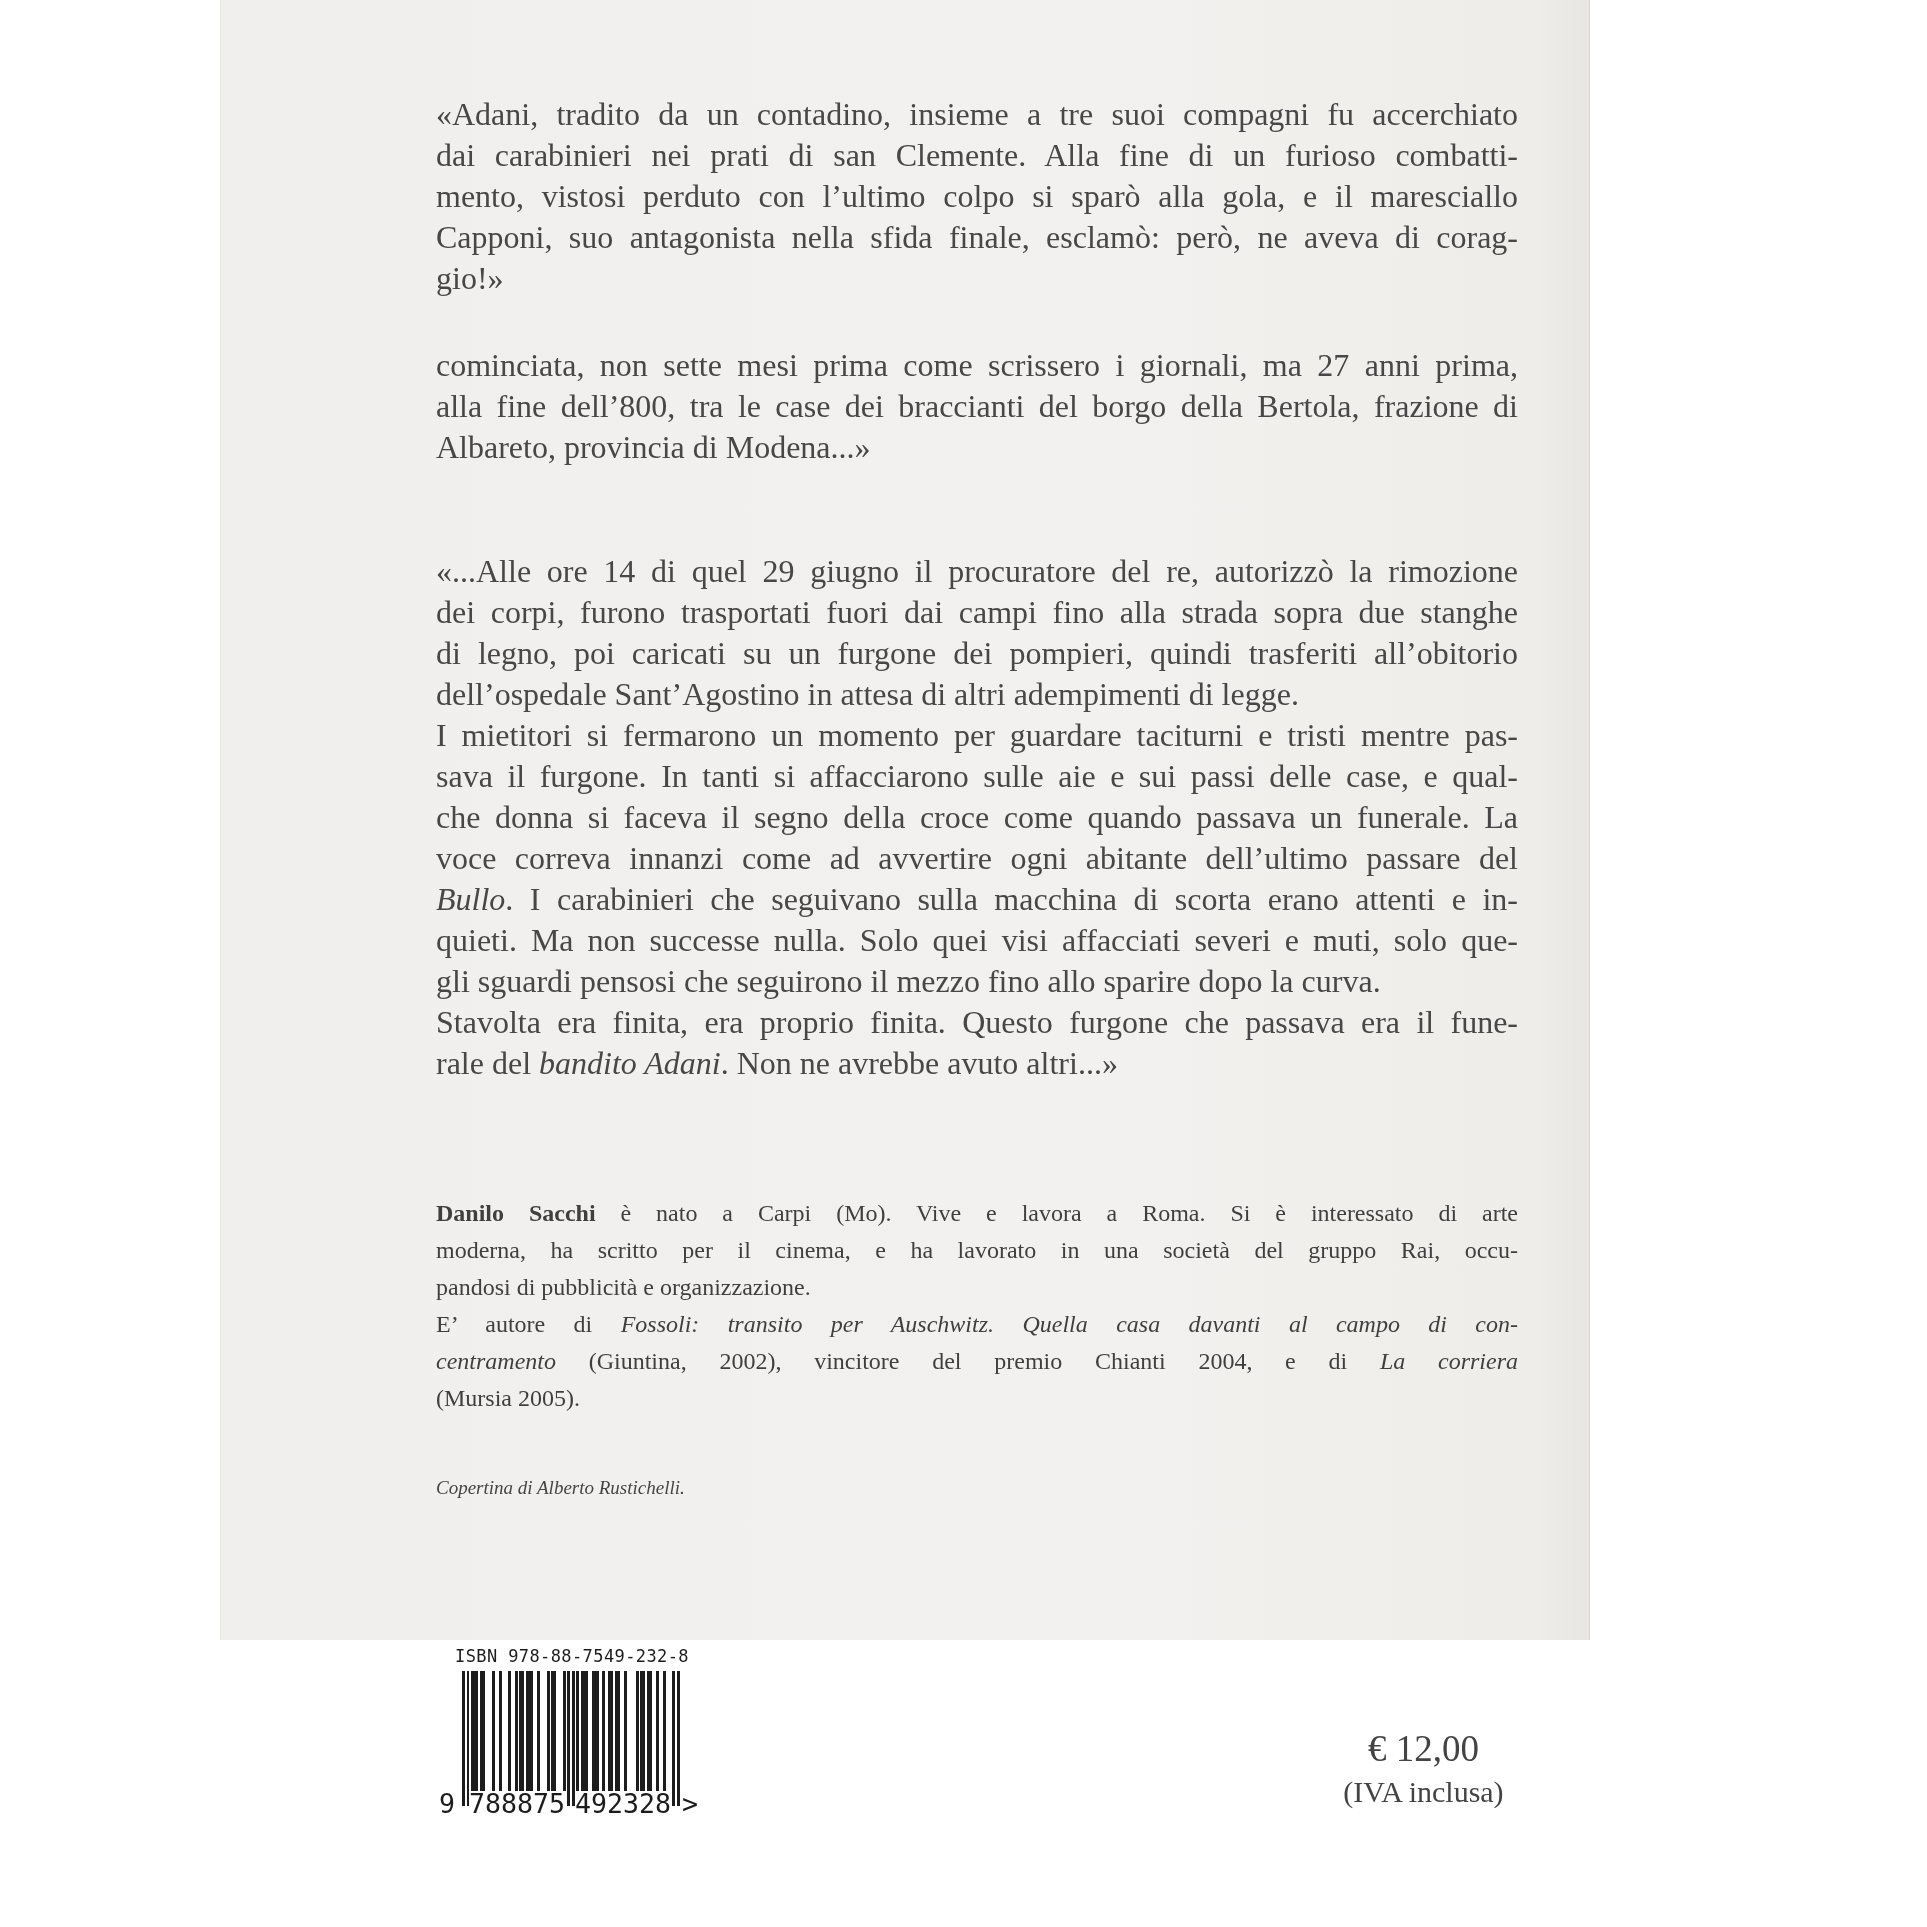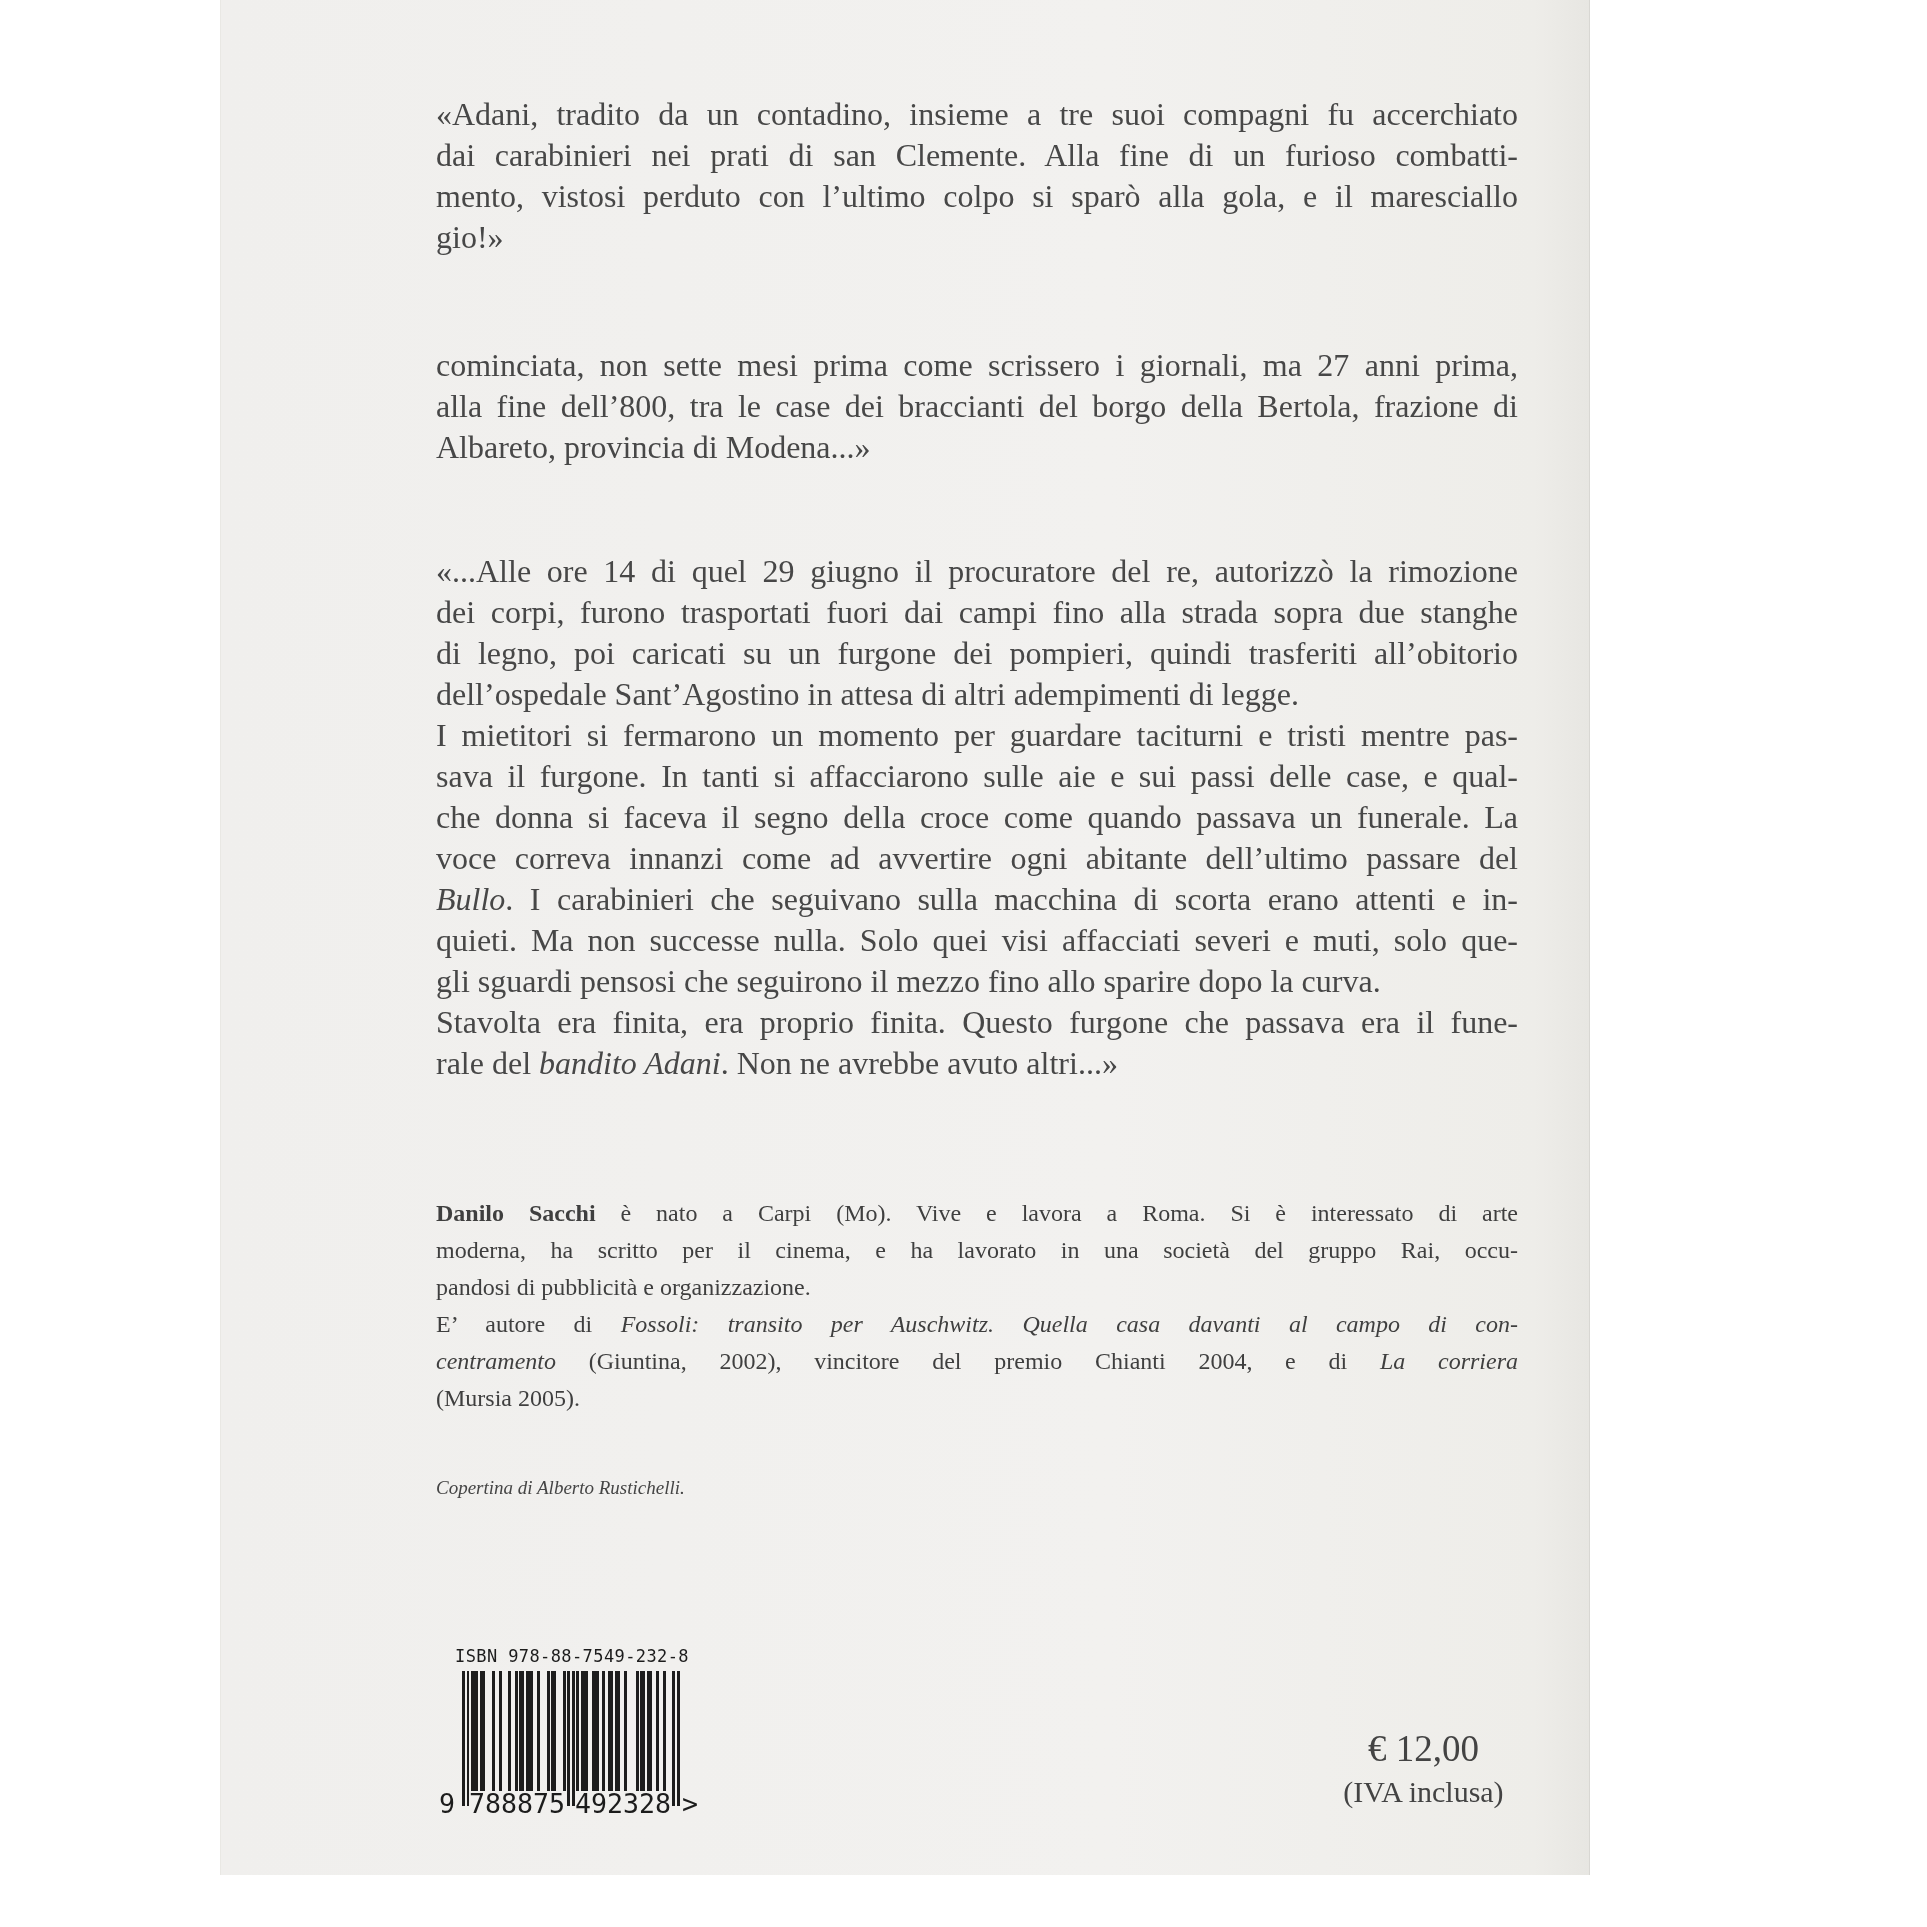--- a/index.html
+++ b/index.html
@@ -1,18 +1,18 @@
 <!DOCTYPE html>
 <html style="font-size:14px"><head>
 <meta charset="utf-8">
 <style>
   html,body{margin:0;padding:0;background:#ffffff;}
   .canvas{position:relative;width:1928px;height:1928px;background:#ffffff;overflow:hidden;
           font-family:"Liberation Serif","DejaVu Serif",serif;}
-  .book{position:absolute;left:220px;top:0;width:1368px;height:1875px;
+  .book{position:absolute;left:220px;top:0;width:1368px;height:1640px;
         background:linear-gradient(90deg,#f0efed 0%,#f2f1ef 65%,#eeede9 96%,#e7e6e2 100%);
         border-left:0.9px solid #e9e8e4;border-right:1.8px solid #d8d7d3;}
   .tblock{position:absolute;left:215px;width:1082px;}
   .q{font-size:32px;line-height:41px;color:#474747;}
   .q1{top:94px;} .q2{top:345px;} .q3{top:551px;}
   .bio{top:1195px;font-size:24px;line-height:37px;color:#3f3f3f;}
   .credit{top:1469px;font-size:19px;line-height:37px;color:#454545;}
   .tline{text-align:justify;text-align-last:justify;white-space:normal;}
   .tline.end{text-align-last:left;}
   .it{font-style:italic;}
@@ -35,20 +35,21 @@
 </head>
 <body>
 
 <div class="canvas">
   <div class="book">
 
     <div class="tblock q q1">
         <div class="tline"><span>«Adani, tradito da un contadino, insieme a tre suoi compagni fu accerchiato</span></div>
         <div class="tline"><span>dai carabinieri nei prati di san Clemente. Alla fine di un furioso combatti-</span></div>
         <div class="tline"><span>mento, vistosi perduto con l’ultimo colpo si sparò alla gola, e il maresciallo</span></div>
+        <div class="tline"><span>Capponi, suo antagonista nella sfida finale, esclamò: però, ne aveva di corag-</span></div>
         <div class="tline end"><span>gio!»</span></div>
       </div>
     <div class="tblock q q2">
         <div class="tline"><span>cominciata, non sette mesi prima come scrissero i giornali, ma 27 anni prima,</span></div>
         <div class="tline"><span>alla fine dell’800, tra le case dei braccianti del borgo della Bertola, frazione di</span></div>
         <div class="tline end"><span>Albareto, provincia di Modena...»</span></div>
       </div>
     <div class="tblock q q3">
         <div class="tline"><span>«...Alle ore 14 di quel 29 giugno il procuratore del re, autorizzò la rimozione</span></div>
         <div class="tline"><span>dei corpi, furono trasportati fuori dai campi fino alla strada sopra due stanghe</span></div>

